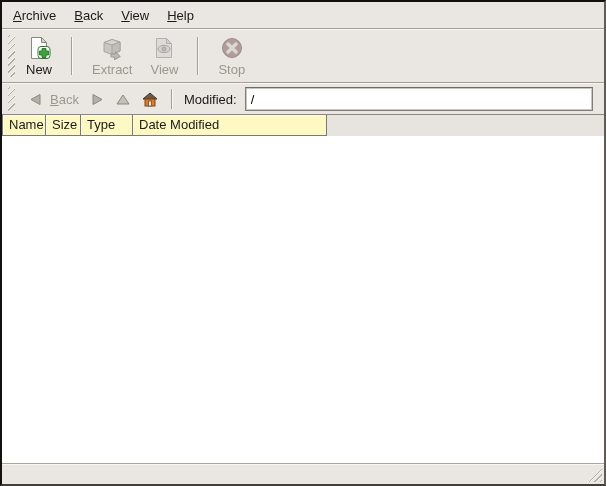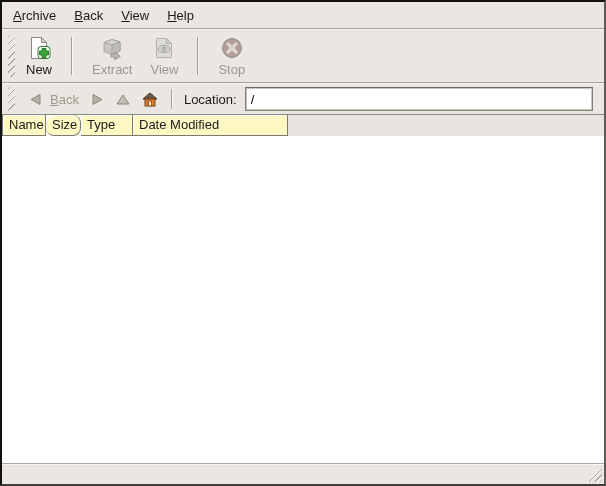--- a/index.html
+++ b/index.html
@@ -100,23 +100,23 @@
   .header-cell {
     background: #fef9c3;
     border-right: 1px solid #7c7970;
     border-bottom: 1px solid #7c7970;
     box-shadow: inset 1px 1px 0 #fbfaf7;
     padding: 2px 0 0 6px;
     white-space: nowrap; overflow: hidden;
   }
   .header-cell.first { border-left: 1px solid #7c7970; }
   .hc-name { width: 44px; }
-  .hc-size { width: 35px; border-radius: 8px; }
+  .hc-size { width: 35px; }
   .hc-type { width: 52px; }
-  .hc-date { width: 155px; }
+  .hc-date { width: 194px; }
   .header-filler { flex: 1; background: #e7e4df; }
   .rows { flex: 1; background: #fff; }
 
   
   .statusbar {
     height: 20px; flex: 0 0 auto; position: relative;
     background: #eae7e2; border-top: 1px solid #f7f6f3;
     display: flex; align-items: center; padding-left: 6px;
     color: #333;
   }
@@ -227,21 +227,21 @@
     <div class="nav-btn">
       <svg width="16" height="15" viewBox="0 0 16 15">
         <path d="M1 7 L8 1 L15 7 z" fill="#6e5a4a" stroke="#3f332a" stroke-width="1"></path>
         <rect x="3" y="7" width="10" height="7" fill="#dd7b2c" stroke="#7a4716" stroke-width="1"></rect>
         <rect x="6.5" y="9" width="3" height="5" fill="#f3e8d8" stroke="#7a4716" stroke-width="0.8"></rect>
       </svg>
     </div>
 
     <div class="nav-sep"></div>
 
-    <span class="loc-label">Location:</span>
+    <span class="loc-label">Modified:</span>
     <input class="loc-entry" type="text" value="/" style="">
   </div>
 
   <div class="list-area">
     <div class="header-row">
       <div class="header-cell first hc-name">Name</div>
       <div class="header-cell hc-size">Size</div>
       <div class="header-cell hc-type">Type</div>
       <div class="header-cell hc-date">Date Modified</div>
       <div class="header-filler"></div>

